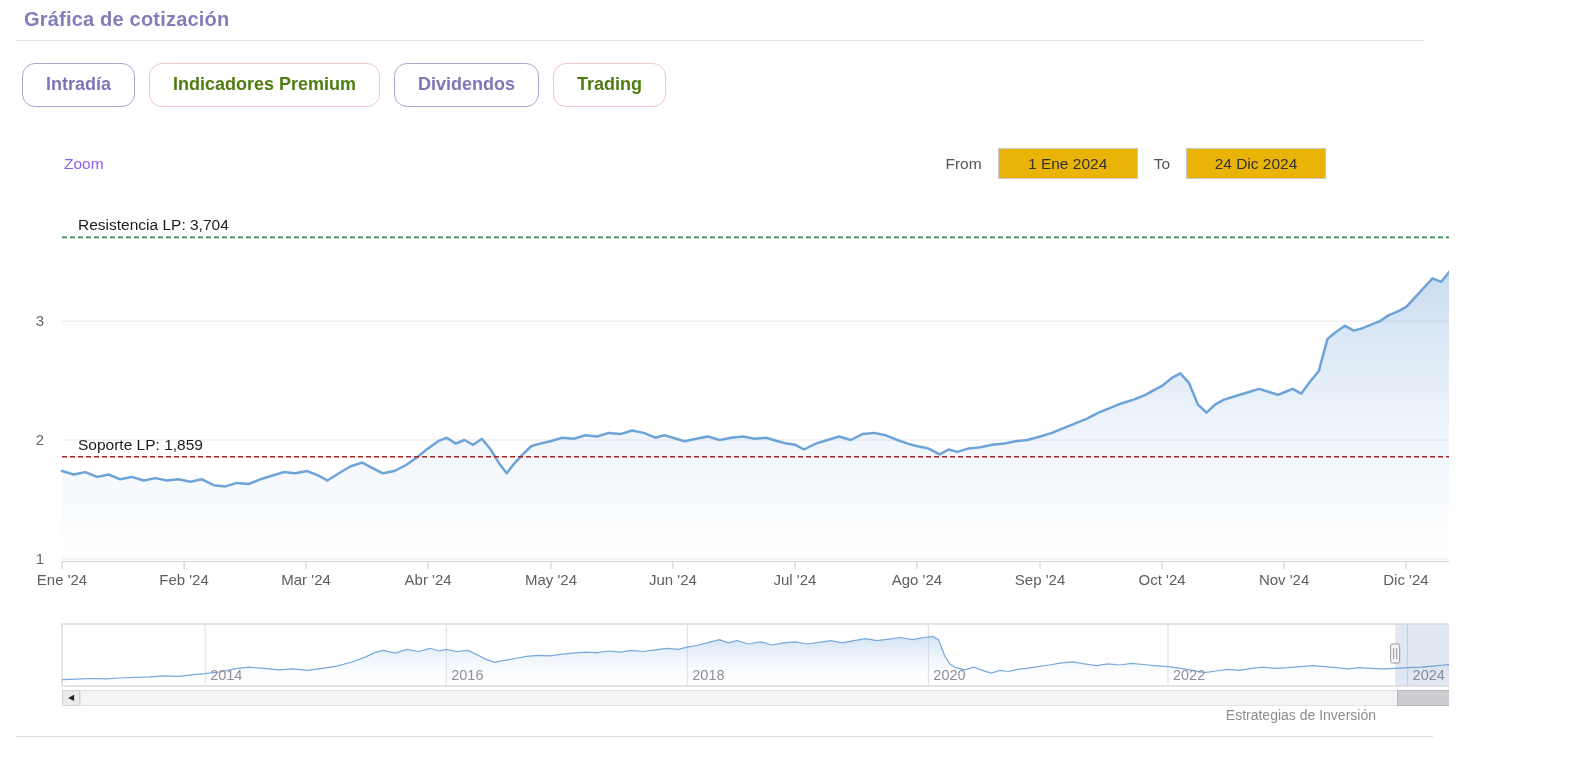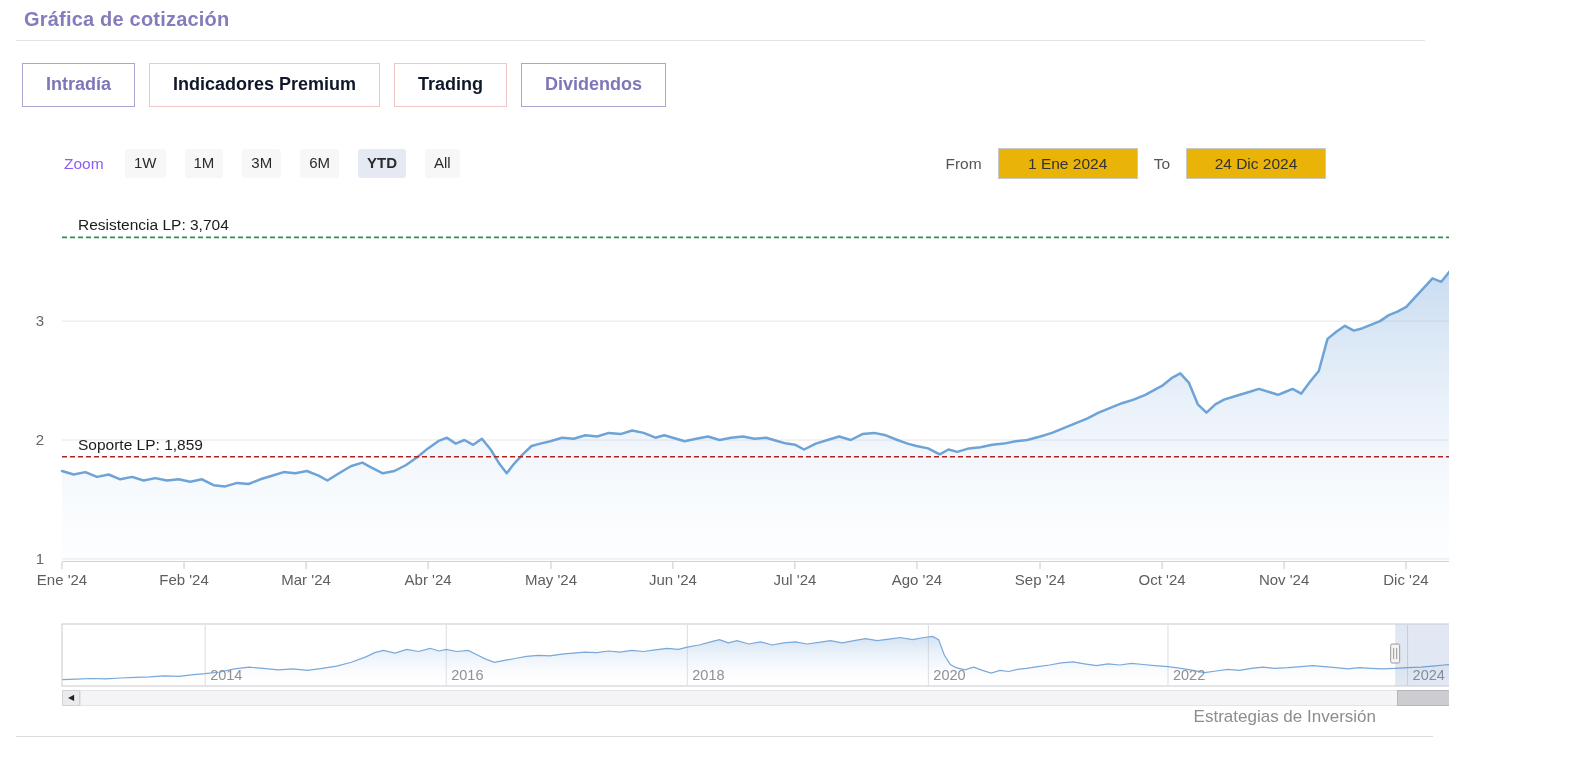--- a/index.html
+++ b/index.html
@@ -6,23 +6,23 @@
   body{font-family:"Liberation Sans",sans-serif;}
   #app{position:relative;width:1449px;height:758px;background:#fff;overflow:hidden;}
 
   
   #page-title{position:absolute;left:24px;top:8px;font-size:20px;font-weight:700;color:#837dbb;letter-spacing:.2px;}
   #header-divider{position:absolute;left:16px;right:24px;top:40px;height:0;border-top:1px solid #e3e3e3;}
 
   
   #tab-bar{position:absolute;left:22px;top:63px;display:flex;gap:14px;}
   .tab{font-family:"Liberation Sans",sans-serif;font-size:18px;font-weight:700;background:#fff;
-       padding:10px 23px;border-radius:0;cursor:pointer;line-height:1.2;}
+       padding:10px 23px;border-radius:13px;cursor:pointer;line-height:1.2;}
   .tab.purple{color:#7d76b8;border:1.5px solid #a9a4d0;}
-  .tab.red{color:#0f172a;border:1.5px solid #f0c7c4;}
+  .tab.red{color:#4d7c0f;border:1.5px solid #f0c7c4;}
   .tab.active{background:#d4d4d9;border-color:#bdbcc8;color:#67629e;}
 
   
   #zoom-label{position:absolute;left:64px;top:155px;font-size:15.5px;color:#8b5cf6;}
   #zoom-buttons{position:absolute;left:125px;top:149px;display:flex;gap:19px;}
   .zbtn{font-family:"Liberation Sans",sans-serif;font-size:15px;color:#2b2b2b;background:#f7f7f7;
         border:none;padding:6px 9px;border-radius:3px;cursor:pointer;line-height:1.1;}
   .zbtn.sel{background:#e4e9f3;font-weight:700;}
   #range-inputs{position:absolute;top:148px;right:123px;display:flex;align-items:center;gap:16px;margin-left:7px;}
   .range-label{font-size:15.5px;color:#555;}
@@ -38,47 +38,39 @@
   .sb-btn{position:absolute;top:690px;width:18px;height:16px;background:#ebebee;border:1px solid #d4d4d8;
           box-sizing:border-box;display:flex;align-items:center;justify-content:center;
           font-size:8px;color:#222;cursor:pointer;line-height:1;}
   #scrollbar-left-btn{left:62px;}
   #scrollbar-right-btn{left:1507px;width:16px;}
   #scrollbar-thumb{position:absolute;left:1397px;top:690px;width:110px;height:16px;background:#cdcdd1;
                    border:1px solid #b5b5ba;box-sizing:border-box;cursor:grab;
                    display:flex;align-items:center;justify-content:center;gap:2px;}
   #scrollbar-thumb i{display:block;width:1px;height:8px;background:#555;}
 
-  #attribution{position:absolute;top:707px;right:73px;font-size:17px;color:#8d8d8d;}
+  #attribution{position:absolute;top:707px;right:73px;font-size:14px;color:#8d8d8d;}
   #bottom-divider{position:absolute;left:16px;right:16px;top:736px;height:0;border-top:1px solid #d8dbdf;}
 </style>
 </head>
 <body>
 
 <div id="app">
 
   <div id="page-title">Gráfica de cotización</div>
   <div id="header-divider"></div>
 
   <div id="tab-bar">
       <button class="tab purple">Intradía</button>
       <button class="tab red">Indicadores Premium</button>
+      <button class="tab purple">Dividendos</button>
       <button class="tab red">Trading</button>
-      <button class="tab purple">Dividendos</button>
     </div>
 
   <span id="zoom-label">Zoom</span>
-  <div id="zoom-buttons">
-      <button class="zbtn">1W</button>
-      <button class="zbtn">1M</button>
-      <button class="zbtn">3M</button>
-      <button class="zbtn">6M</button>
-      <button class="zbtn sel">YTD</button>
-      <button class="zbtn">All</button>
-    </div>
 
   <div id="range-inputs">
     <span class="range-label">From</span>
     <input class="dinput" readonly="" value="1 Ene 2024" style="">
     <span class="range-label">To</span>
     <input class="dinput" readonly="" value="24 Dic 2024" style="">
   </div>
 
   <svg id="chart-svg" width="1585" height="758" viewBox="0 0 1585 758">
       <defs>

